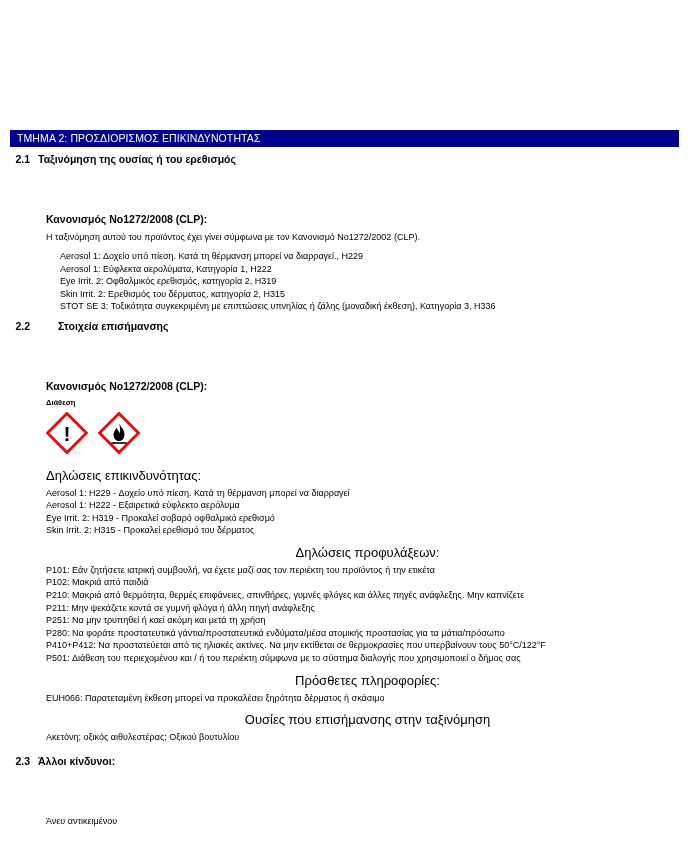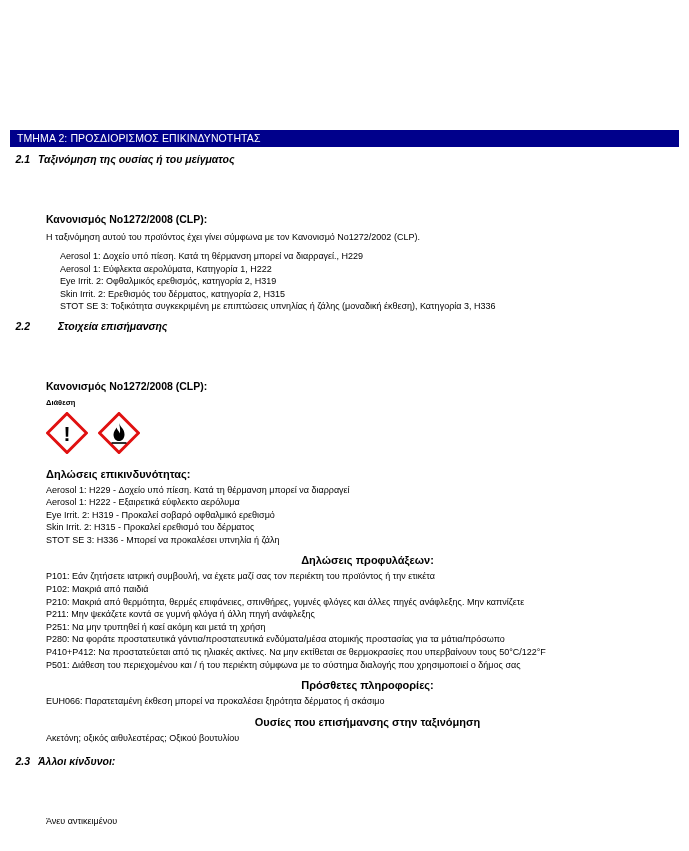--- a/index.html
+++ b/index.html
@@ -43,21 +43,20 @@
     position: absolute;
     left: 0;
     top: 152px;
     width: 689px;
   }
 
   .row {
     display: flex;
     align-items: flex-start;
     margin-bottom: 0px;
-    font-style: italic;
   }
   .num {
     width: 38px;
     min-width: 38px;
     text-align: right;
     padding-right: 8px;
     font-size: 10.5px;
     font-weight: bold;
     box-sizing: border-box;
     padding-top: 1px;
@@ -108,22 +107,22 @@
     margin-bottom: 14px;
   }
   .ghs {
     width: 42px;
     height: 42px;
     position: relative;
   }
   .ghs svg { display: block; }
 
   .block-head {
-    font-size: 11px;
-    font-weight: bold;
+    font-size: 13px;
+    font-weight: normal;
     margin-top: 10px;
     margin-bottom: 4px;
   }
   .block-head.tight { margin-top: 8px; text-align: center; }
 
   .statement {
     font-size: 9px;
     line-height: 12.6px;
   }
   .plain {
@@ -136,21 +135,21 @@
 <body>
 
 <div class="page">
 
   <div class="section-bar">ΤΜΗΜΑ 2: ΠΡΟΣΔΙΟΡΙΣΜΟΣ ΕΠΙΚΙΝΔΥΝΟΤΗΤΑΣ</div>
 
   <div class="content">
 
     <div class="row">
       <div class="num">2.1</div>
-      <div class="heading">Ταξινόμηση της ουσίας ή του μείγματος</div>
+      <div class="heading">Ταξινόμηση της ουσίας ή του ερεθισμός</div>
     </div>
     <div class="body">
       <div class="sub-head">Κανονισμός Νο1272/2008 (CLP):</div>
       <div class="para">Η ταξινόμηση αυτού του προϊόντος έχει γίνει σύμφωνα με τον Κανονισμό Νο1272/2002 (CLP).</div>
       <div class="indent-list">
         <div class="line">Aerosol 1: Δοχείο υπό πίεση. Κατά τη θέρμανση μπορεί να διαρραγεί., H229</div>
         <div class="line">Aerosol 1: Εύφλεκτα αερολύματα, Κατηγορία 1, H222</div>
         <div class="line">Eye Irrit. 2: Οφθαλμικός ερεθισμός, κατηγορία 2, H319</div>
         <div class="line">Skin Irrit. 2: Ερεθισμός του δέρματος, κατηγορία 2, H315</div>
         <div class="line">STOT SE 3: Τοξικότητα συγκεκριμένη με επιπτώσεις υπνηλίας ή ζάλης (μοναδική έκθεση), Κατηγορία 3, H336</div>
@@ -180,21 +179,20 @@
           </svg>
         </div>
       </div>
 
       <div class="block-head">Δηλώσεις επικινδυνότητας:</div>
       <div>
         <div class="statement">Aerosol 1: H229 - Δοχείο υπό πίεση. Κατά τη θέρμανση μπορεί να διαρραγεί</div>
         <div class="statement">Aerosol 1: H222 - Εξαιρετικά εύφλεκτο αερόλυμα</div>
         <div class="statement">Eye Irrit. 2: H319 - Προκαλεί σοβαρό οφθαλμικό ερεθισμό</div>
         <div class="statement">Skin Irrit. 2: H315 - Προκαλεί ερεθισμό του δέρματος</div>
-        <div class="statement">STOT SE 3: H336 - Μπορεί να προκαλέσει υπνηλία ή ζάλη</div>
       </div>
 
       <div class="block-head tight">Δηλώσεις προφυλάξεων:</div>
       <div>
         <div class="statement">P101: Εάν ζητήσετε ιατρική συμβουλή, να έχετε μαζί σας τον περιέκτη του προϊόντος ή την ετικέτα</div>
         <div class="statement">P102: Μακριά από παιδιά</div>
         <div class="statement">P210: Μακριά από θερμότητα, θερμές επιφάνειες, σπινθήρες, γυμνές φλόγες και άλλες πηγές ανάφλεξης. Μην καπνίζετε</div>
         <div class="statement">P211: Μην ψεκάζετε κοντά σε γυμνή φλόγα ή άλλη πηγή ανάφλεξης</div>
         <div class="statement">P251: Να μην τρυπηθεί ή καεί ακόμη και μετά τη χρήση</div>
         <div class="statement">P280: Να φοράτε προστατευτικά γάντια/προστατευτικά ενδύματα/μέσα ατομικής προστασίας για τα μάτια/πρόσωπο</div>

